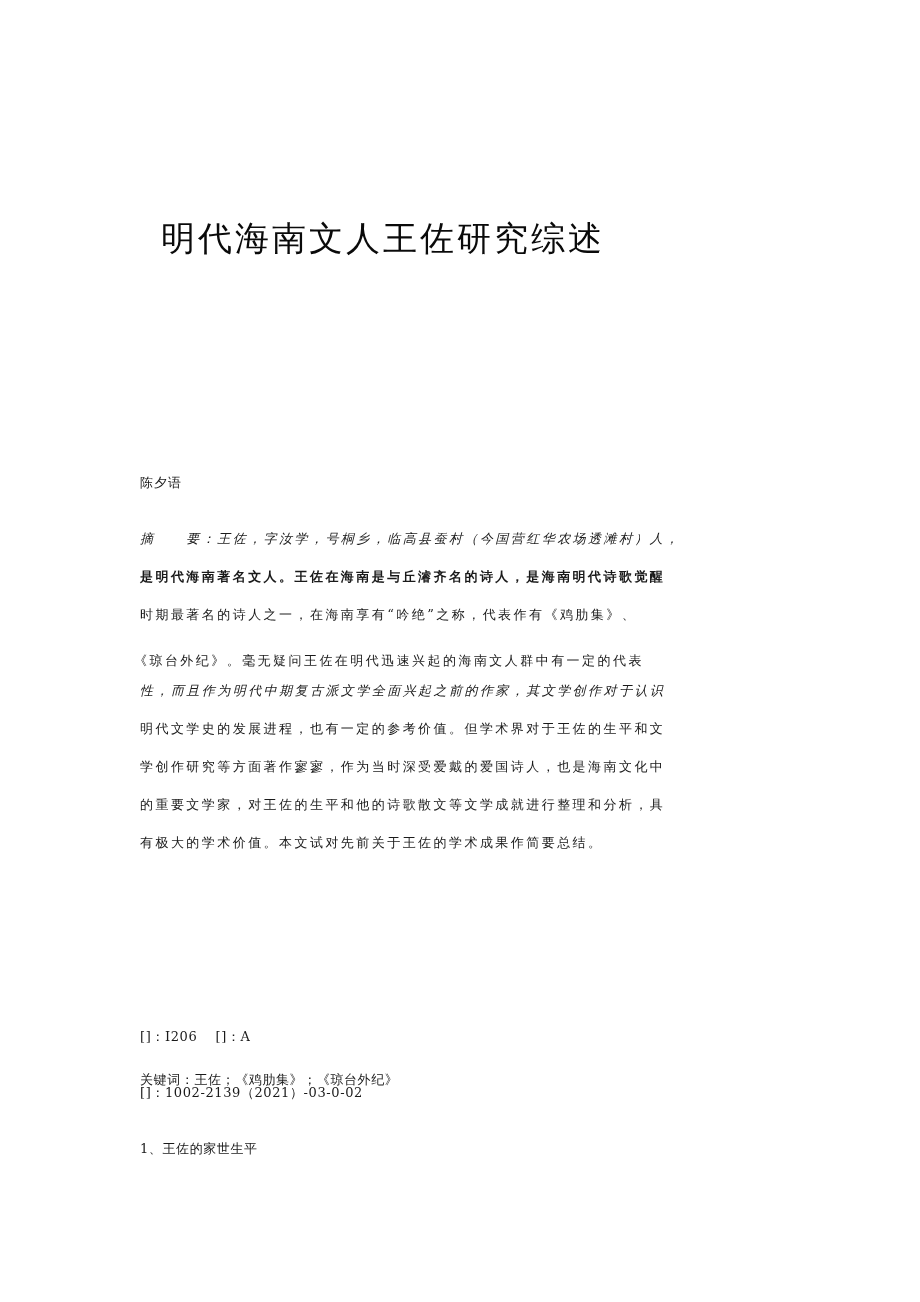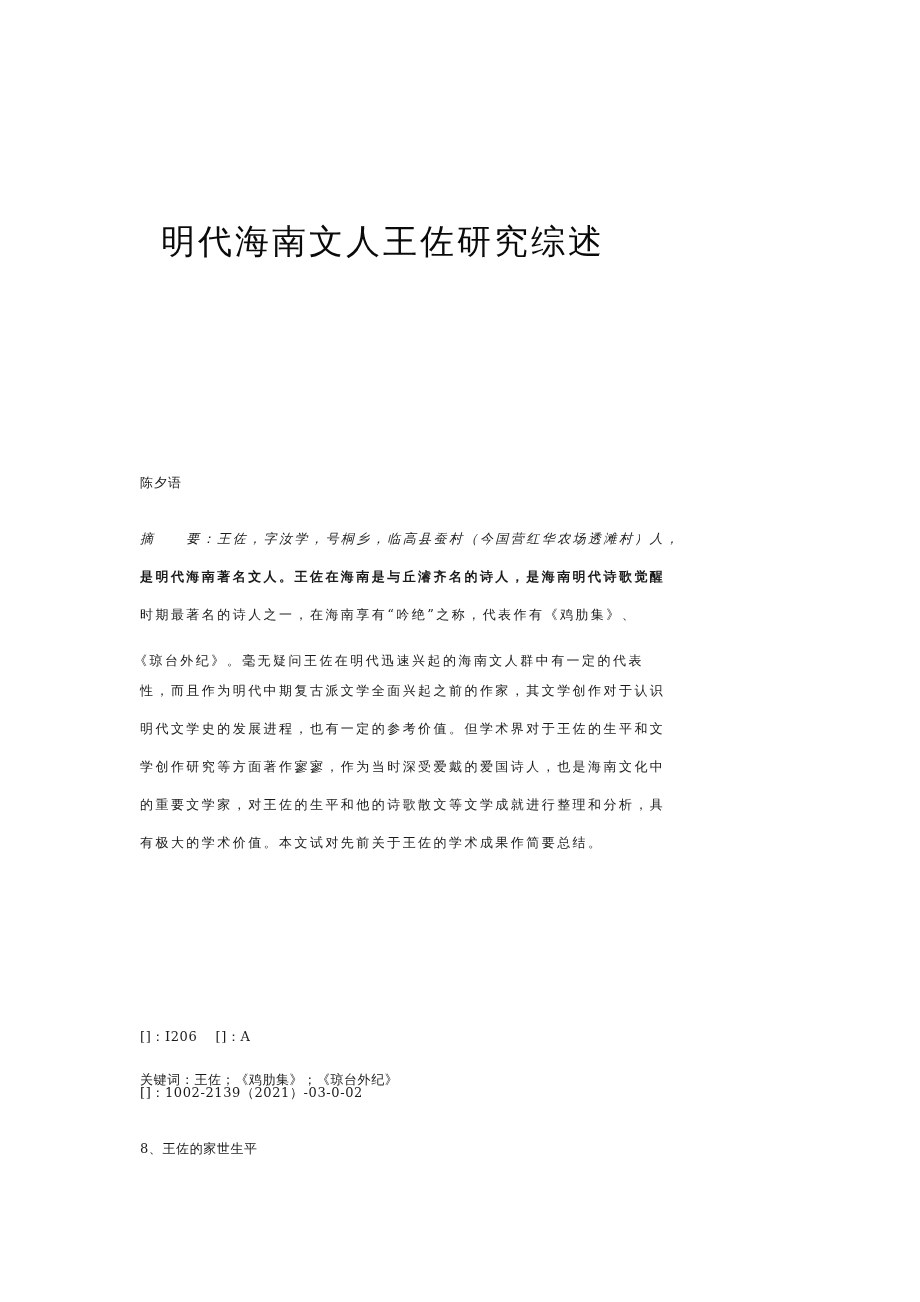--- a/index.html
+++ b/index.html
@@ -17,21 +17,21 @@
     }
     .page-title {
       position: absolute;
       top: 216px;
       left: 0;
       width: 766px;
       text-align: center;
       font-size: 34px;
       letter-spacing: 3px;
       line-height: 50px;
-      font-family: Liberation Sans, sans-serif;
+      font-family: Liberation Mono, monospace;
       color: #0a0a0a;
       margin: 0;
       font-weight: normal;
     }
     .line {
       position: absolute;
       left: 140px;
       width: 640px;
       font-size: 13px;
       line-height: 24px;
@@ -47,22 +47,22 @@
 <body>
 
 <h1 class="page-title">明代海南文人王佐研究综述</h1>
 
 <div class="line author">陈夕语</div>
 
 <div class="line para-line" style="top:527px;font-style:italic;">摘　　要：王佐，字汝学，号桐乡，临高县蚕村（今国营红华农场透滩村）人，</div>
 <div class="line para-line" style="top:565px;font-weight:bold;">是明代海南著名文人。王佐在海南是与丘濬齐名的诗人，是海南明代诗歌觉醒</div>
 <div class="line para-line" style="top:603px;">时期最著名的诗人之一，在海南享有“吟绝”之称，代表作有《鸡肋集》、</div>
 <div class="line para-line" style="top:641px; left:134px;margin-top:8px;">《琼台外纪》。毫无疑问王佐在明代迅速兴起的海南文人群中有一定的代表</div>
-<div class="line para-line" style="top:679px;">性，而且作为明代中期复古派文学全面兴起之前的作家，其文学创作对于认识</div>
+<div class="line para-line" style="top:679px;font-style:italic;">性，而且作为明代中期复古派文学全面兴起之前的作家，其文学创作对于认识</div>
 <div class="line para-line" style="top:717px;">明代文学史的发展进程，也有一定的参考价值。但学术界对于王佐的生平和文</div>
 <div class="line para-line" style="top:755px;">学创作研究等方面著作寥寥，作为当时深受爱戴的爱国诗人，也是海南文化中</div>
 <div class="line para-line" style="top:793px;">的重要文学家，对王佐的生平和他的诗歌散文等文学成就进行整理和分析，具</div>
 <div class="line para-line" style="top:831px;">有极大的学术价值。本文试对先前关于王佐的学术成果作简要总结。</div>
 
 <div class="line meta" style="top:1024px;margin-top:44px;">关键词：王佐；《鸡肋集》；《琼台外纪》</div>
 <div class="line meta" style="top:1025px;">[]：I206　 []：A</div>
 <div class="line meta" style="top:1081px;">[]：1002-2139（2021）-03-0-02</div>
-<div class="line meta" style="top:1137px;">8、王佐的家世生平</div>
+<div class="line meta" style="top:1137px;">1、王佐的家世生平</div>
 
 </body></html>

